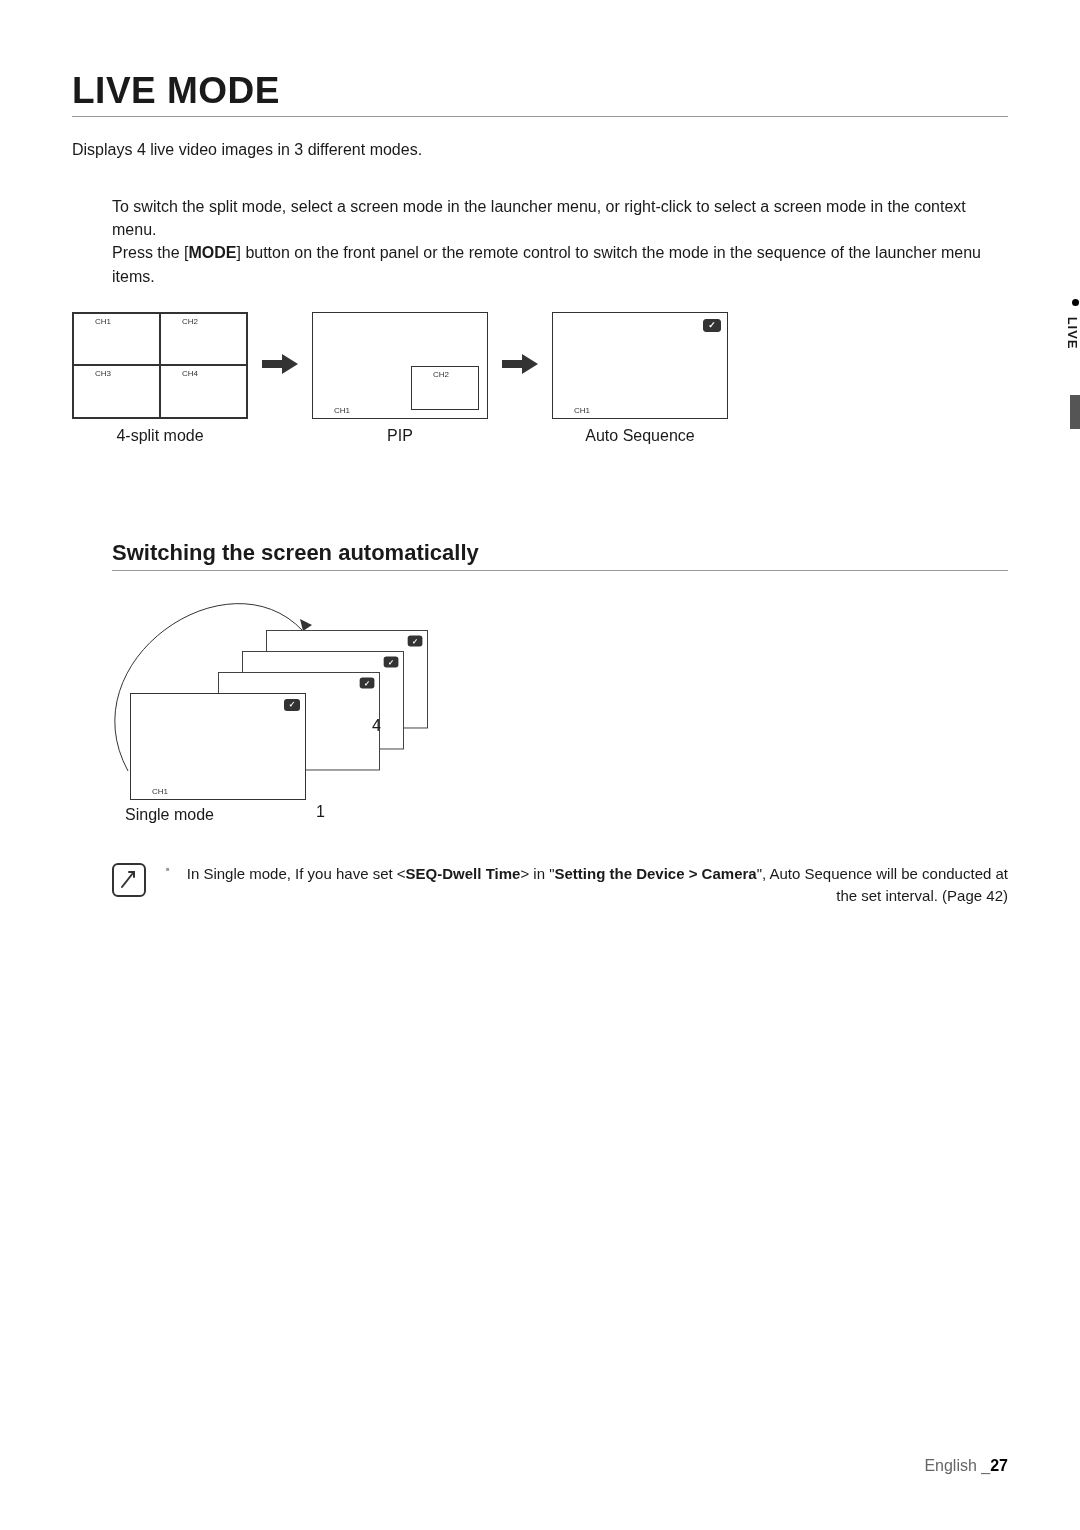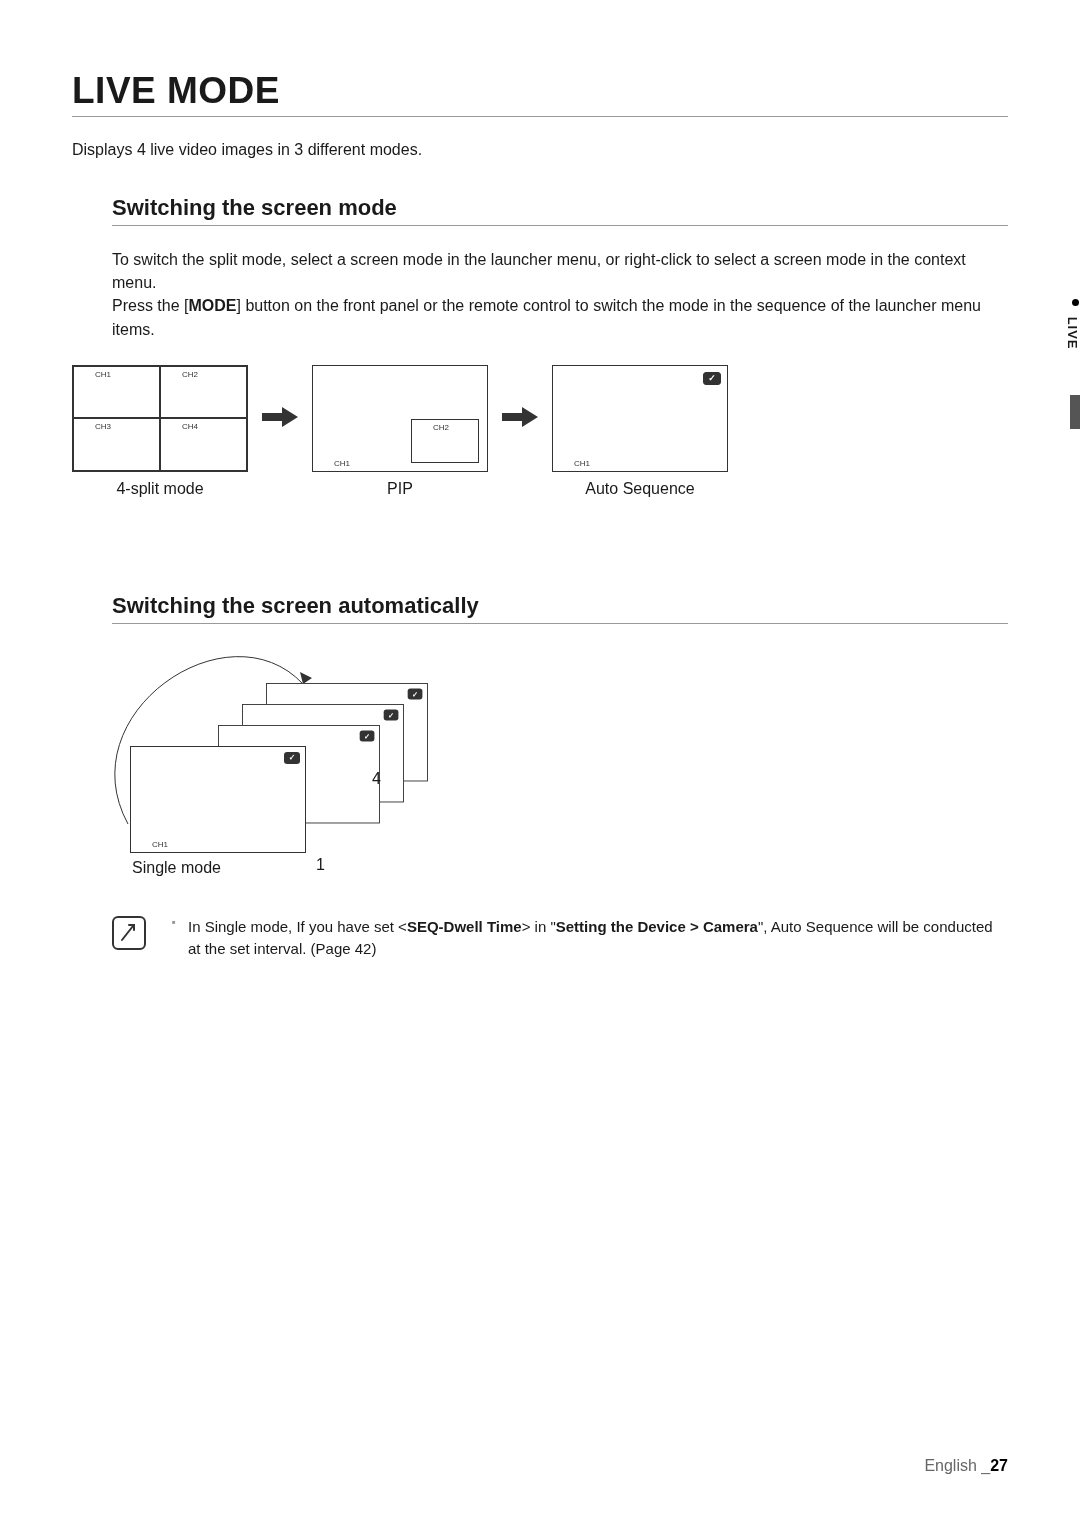--- a/index.html
+++ b/index.html
@@ -83,22 +83,23 @@
       border: 1px solid #333;
       background: #fff;
     }
     .seq-icon-sm { position: absolute; top: 5px; right: 5px; width: 16px; height: 12px; border-radius: 3px; background:#333; display:flex; align-items:center; justify-content:center;}
     .seq-icon-sm span { font-size: 8px; color:#fff; font-weight:bold; }
 
     
     .note-row {
       display: flex;
       align-items: flex-start;
-      gap: 26px;
+      gap: 20px;
       margin-top: 40px;
+      text-align: right;
     }
     .note-icon {
       width: 34px; height: 34px; border: 2px solid #333; border-radius: 6px;
       display: flex; align-items: center; justify-content: center;
       font-size: 18px; font-weight: 700;
     }
     .note-text {
       font-size: 15px; line-height: 1.45; flex: 1;
       position: relative; padding-left: 16px;
     }
@@ -143,21 +144,20 @@
 <body>
 
 <div class="side-tab"><span class="dot"></span> <span>LIVE</span></div>
 <div class="side-bar"></div>
 
 <h1 class="section-title">LIVE MODE</h1>
 
 <p class="intro-text">Displays 4 live video images in 3 different modes.</p>
 
 <div class="subsection">
-  <h2 class="sub-title">Switching the screen mode</h2>
   <p class="para">
     <span>To switch the split mode, select a screen mode in the launcher menu, or right-click to select a screen mode in the context menu.</span><br>
     <span>Press the [</span><span class="mode">MODE</span><span>] button on the front panel or the remote control to switch the mode in the sequence of the launcher menu items.</span>
   </p>
 
   <div class="diagram-row" style="margin-left:-40px;">
 
     <div class="mode-wrap">
       <div class="mode-box">
         <div class="quad">
@@ -233,21 +233,21 @@
           <span>✓</span>
         </div>
       </div>
     <div class="stack" style="left:18px; top:100px; width:176px; height:107px;">
       <div class="seq-icon-sm">
           <span>✓</span>
         </div>
       <span class="ch" style="top:auto; bottom:3px;">CH1</span>
     </div>
     <div style="position:absolute; left:260px; top:124px; font-size:16px;">4</div>
-    <div style="position:absolute; left:20px; top:213px; font-size:16px;">Single mode</div>
+    <div style="position:absolute; left:13px; top:213px; font-size:16px;">Single mode</div>
     <div style="position:absolute; left:204px; top:210px; font-size:16px;">1</div>
   </div>
 
   <div class="note-row">
     <div class="note-icon">
       <svg width="20" height="20" viewBox="0 0 20 20">
           <path d="M3 17 L14 3 M10 2 L15 2 L15 7" stroke="#333" stroke-width="2" fill="none" stroke-linecap="round"></path>
         </svg>
     </div>
     <div class="note-text">

